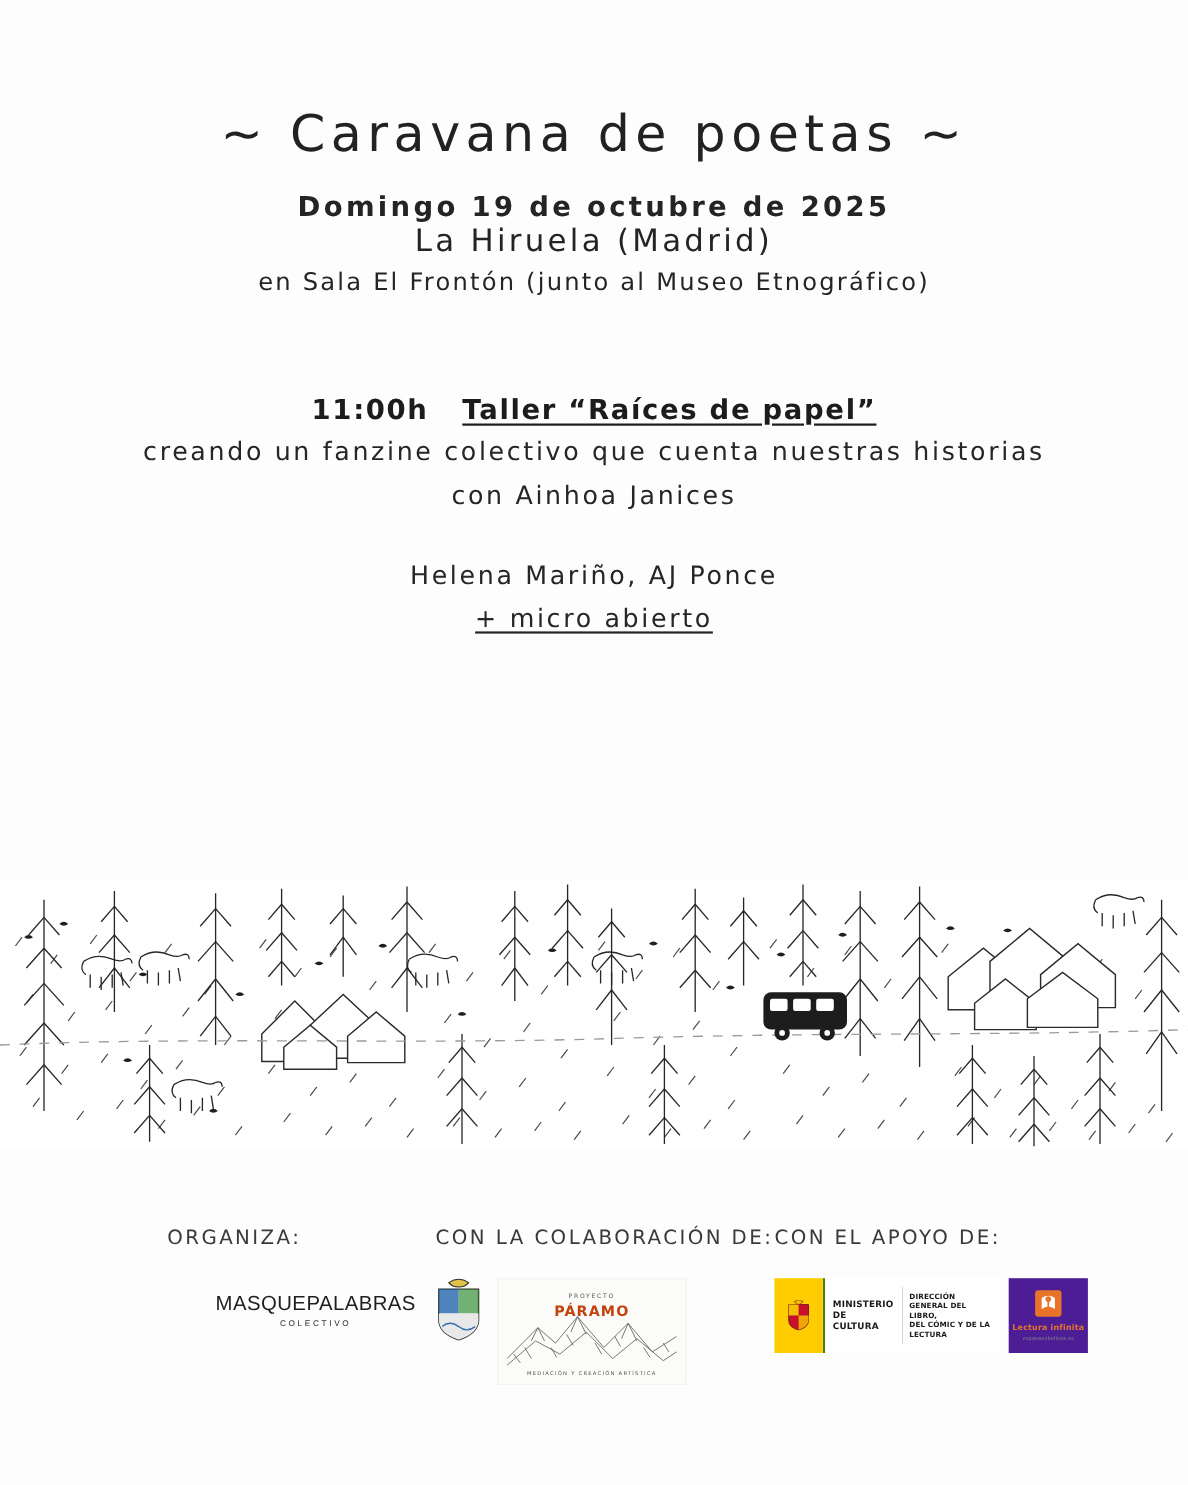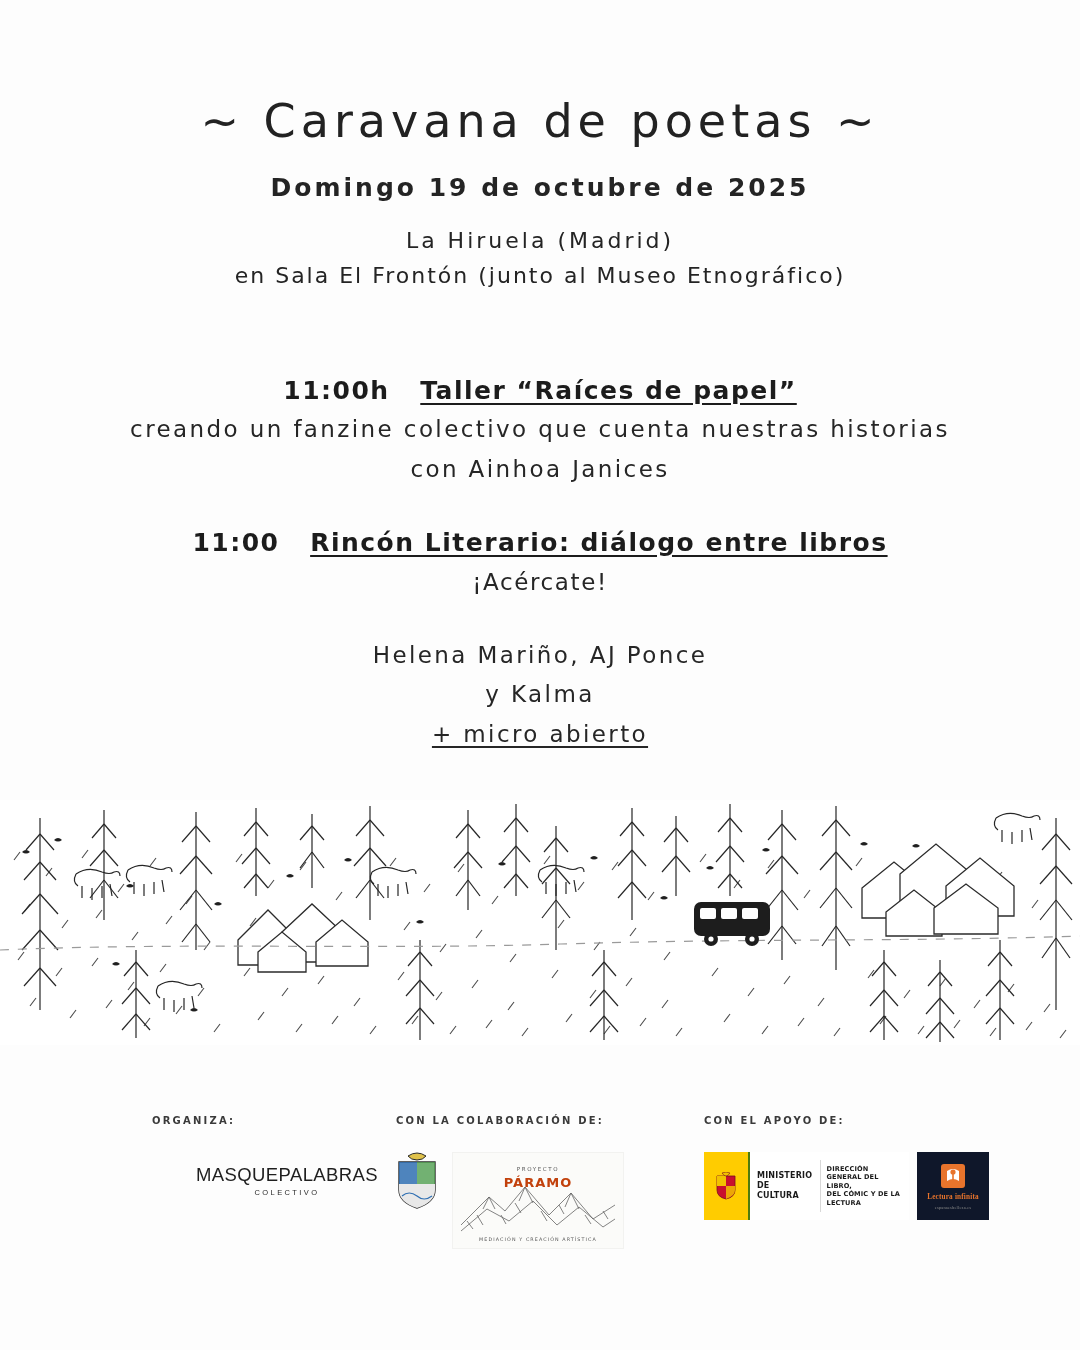--- a/index.html
+++ b/index.html
@@ -36,22 +36,22 @@
     line-height: 1.1;
   }
   .subtitle-1 {
     margin-top: 26px;
     font-size: 25px;
     font-weight: 700;
     letter-spacing: 3px;
     color: #242424;
   }
   .subtitle-2 {
-    margin-top: 26px;
-    font-size: 22px;
+    margin-top: 0;
+    font-size: 28px;
     font-weight: 400;
     letter-spacing: 3px;
     color: #242424;
   }
   .subtitle-3 {
     margin-top: 10px;
     font-size: 22px;
     font-weight: 400;
     letter-spacing: 2px;
     color: #242424;
@@ -104,23 +104,23 @@
     left: 0;
     top: 1085px;
     width: 1080px;
     height: 265px;
   }
   .f-col {
     position: absolute;
     top: 0;
   }
   .f-label {
-    font-size: 10px;
+    font-size: 18px;
     letter-spacing: 2.2px;
-    font-weight: 700;
+    font-weight: 400;
     color: #3a3a3a;
     white-space: nowrap;
   }
   .col-organiza { left: 152px; top: 30px; }
   .col-colab    { left: 396px; top: 30px; }
   .col-apoyo    { left: 704px; top: 30px; }
 
   .logo-masque {
     margin-top: 38px;
     font-size: 18.5px;
@@ -245,28 +245,27 @@
     font-size: 6.6px;
     font-weight: 700;
     letter-spacing: 0.1px;
     color: #1a1a1a;
     line-height: 1.3;
   }
 
   .lectura-box {
     width: 72px;
     height: 68px;
-    background: #0f172a;
+    background: #4c1d95;
     position: relative;
     display: flex;
     flex-direction: column;
     align-items: center;
     justify-content: center;
     gap: 4px;
-    font-family: Liberation Serif, serif;
   }
   .lectura-mark {
     width: 26px;
     height: 26px;
     position: relative;
   }
   .lectura-name {
     font-size: 7.2px;
     font-weight: 700;
     letter-spacing: 0.2px;
@@ -295,32 +294,23 @@
     <div class="block">
       <div class="line-head">
         <span class="time">11:00h</span>
         <span>&nbsp;</span>
         <span class="name">Taller “Raíces de papel”</span>
       </div>
       <div class="line-sub">creando un fanzine colectivo que cuenta nuestras historias</div>
       <div class="line-sub">con Ainhoa Janices</div>
     </div>
 
-    <div class="block">
-      <div class="line-head">
-        <span class="time">11:00</span>
-        <span>&nbsp;</span>
-        <span class="name">Rincón Literario: diálogo entre libros</span>
-      </div>
-      <div class="line-sub tight">¡Acércate!</div>
-    </div>
 
     <div class="block">
       <div class="line-sub">Helena Mariño, AJ Ponce</div>
-      <div class="line-sub">y Kalma</div>
       <div class="line-sub underline">+ micro abierto</div>
     </div>
 
   </div>
 
   <div class="illustration">
     <svg width="1080" height="245" viewBox="0 0 1080 245" xmlns="http://www.w3.org/2000/svg">
       <rect x="0" y="0" width="1080" height="245" fill="#ffffff"></rect>
 
       <g stroke="#2b2b2b" stroke-width="1.1" opacity="0.85">

